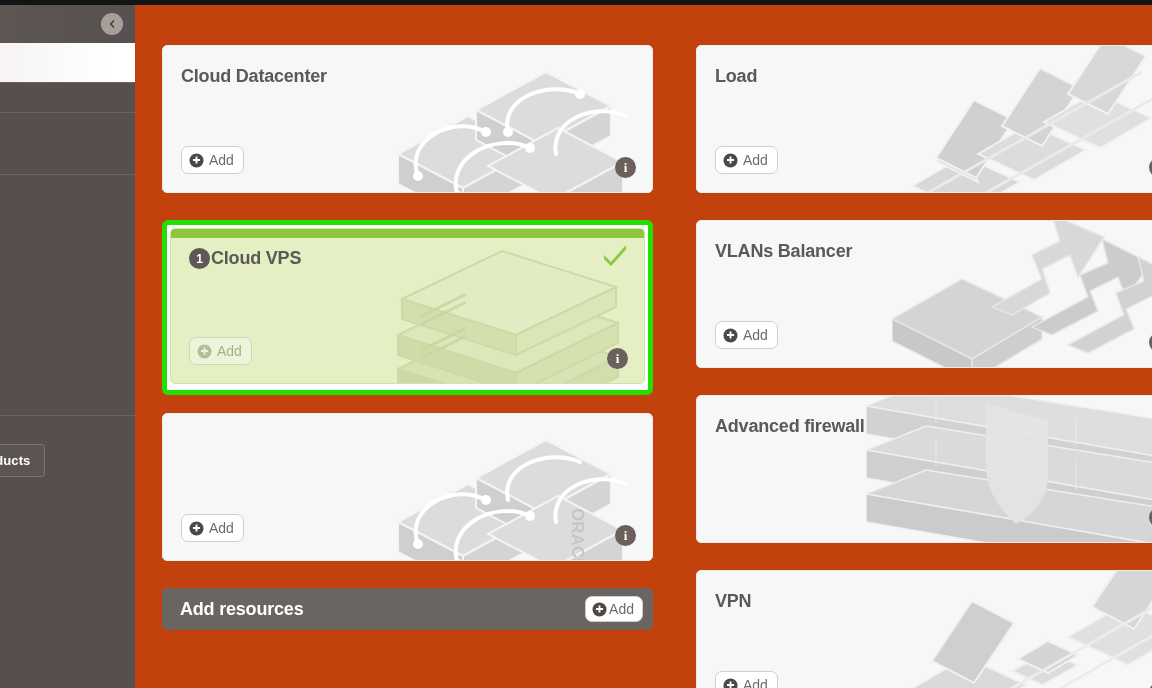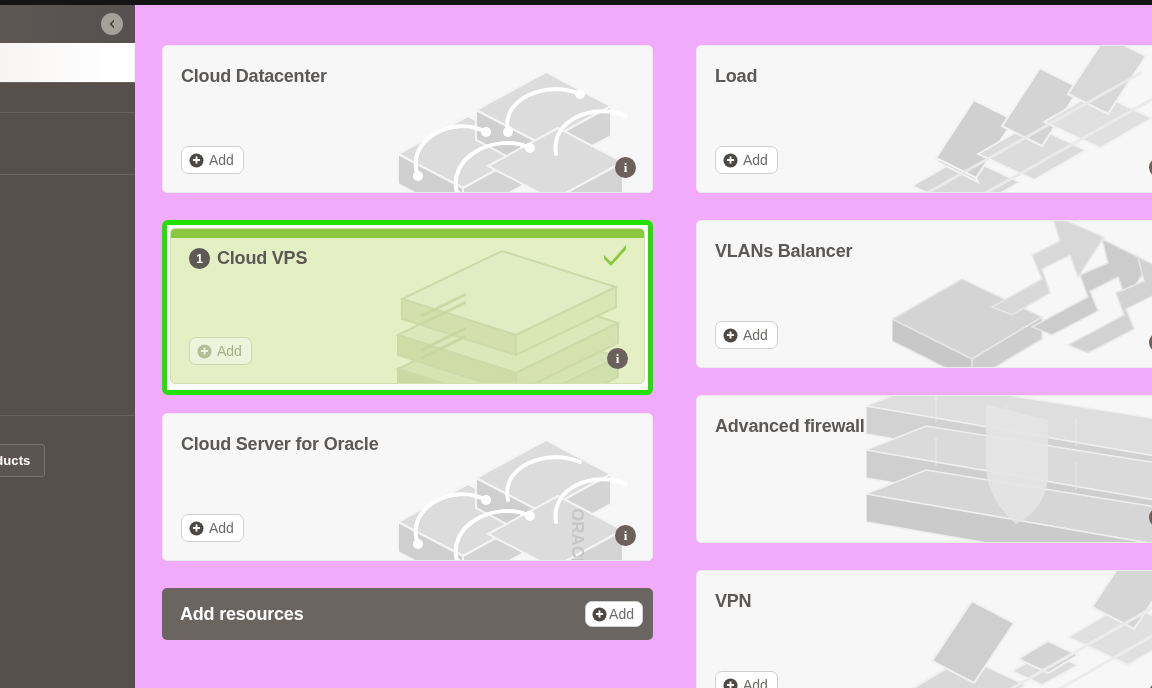--- a/index.html
+++ b/index.html
@@ -63,21 +63,21 @@
     color:#ffffff;
     font-size:13px; font-weight:bold;
     padding:8px 14px;
     white-space:nowrap;
   }
 
   
   .content {
     position:absolute; left:135px; top:5px;
     width:1017px; height:683px;
-    background:#f0abfc;
+    background:#c2410c;
     padding:40px 0 0 27px;
   }
   .grid {
     display:grid;
     grid-template-columns: 491px 491px;
     column-gap: 43px;
     row-gap: 0;
   }
 
   
@@ -152,29 +152,29 @@
     z-index:5;
   }
   .badge-num {
     position:absolute; left:18px; top:19px;
     width:21px; height:21px; border-radius:50%;
     background:#5e5955;
     color:#ffffff; font-size:12px; font-weight:bold;
     display:flex; align-items:center; justify-content:center;
     z-index:4;
   }
-  .card-wrap.selected .card-title { left:46px; top:19px; }
+  .card-wrap.selected .card-title { left:40px; top:19px; }
   .check-mark {
     position:absolute; right:16px; top:14px; z-index:5;
   }
 
   
   .resbar {
     position:relative;
-    height:52px;
+    height:42px;
     background:#6b6561;
     border-radius:5px;
     display:flex; align-items:center;
     padding:0 10px 0 18px;
     margin-bottom:27px;
   }
   .resbar-title {
     color:#ffffff; font-size:18px; font-weight:bold;
     letter-spacing:-0.2px;
   }
@@ -304,21 +304,20 @@
                 <circle cx="8" cy="8" r="7.5" fill="#b4bf96"></circle>
                 <path d="M7 3.6h2v2.8h2.8v2H9v2.8H7V8.4H4.2v-2H7z" fill="#eef4dc"></path>
               </svg>
               <span>Add</span>
             </div>
             <div class="info-icon">i</div>
           </div>
         </div>
 
         <div class="card">
-          <div class="card-title">Cloud Server for Oracle</div>
           <div class="card-art">
             <svg width="300" height="170" viewBox="0 0 300 170">
               <g fill="#dcdcdc" stroke="#f4f4f4" stroke-width="2">
                 <path d="M40 118 L110 80 L175 114 L105 152 Z"></path>
                 <path d="M40 118 L40 148 L105 182 L105 152 Z" fill="#cfcfcf"></path>
                 <path d="M105 152 L175 114 L175 144 L105 182 Z" fill="#d4d4d4"></path>
                 <path d="M118 74 L188 36 L253 70 L183 108 Z"></path>
                 <path d="M118 74 L118 104 L183 138 L183 108 Z" fill="#cfcfcf"></path>
                 <path d="M183 108 L253 70 L253 100 L183 138 Z" fill="#d4d4d4"></path>
                 <path d="M130 130 L200 92 L265 126 L195 164 Z"></path>

